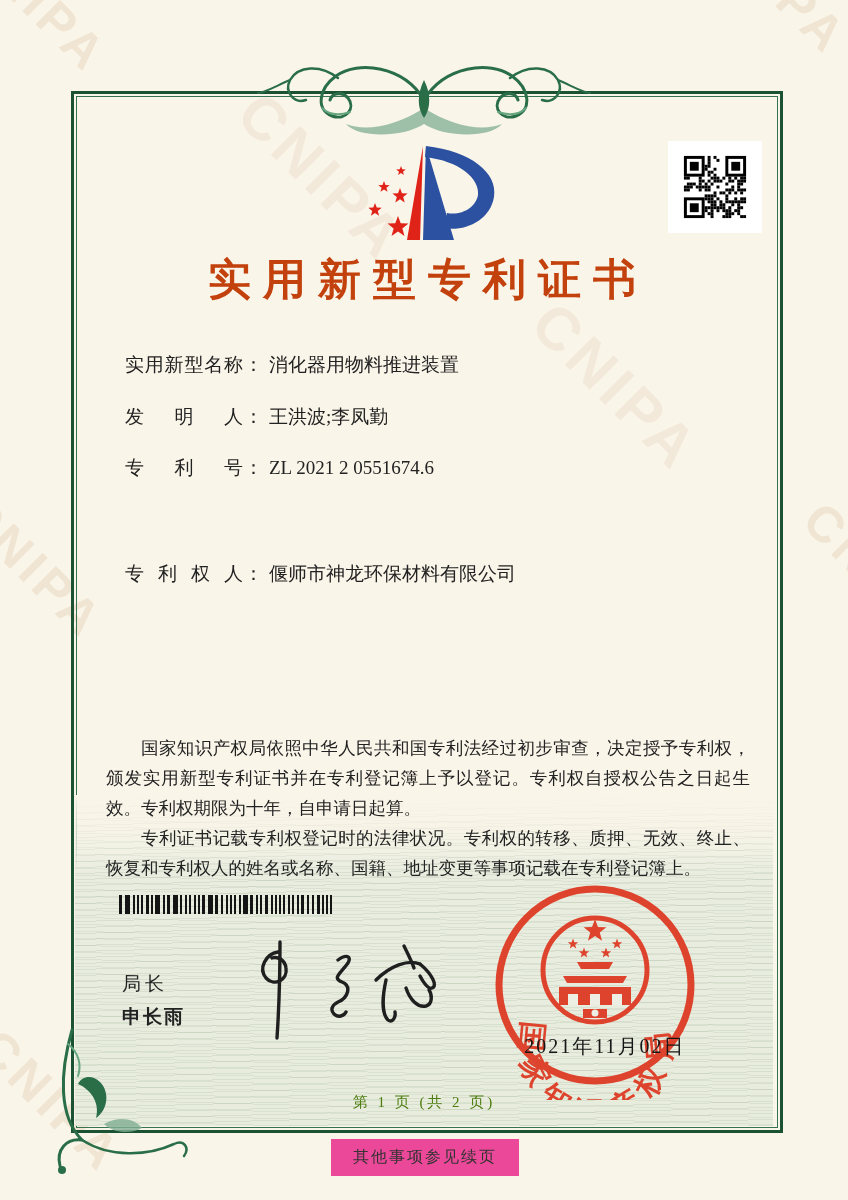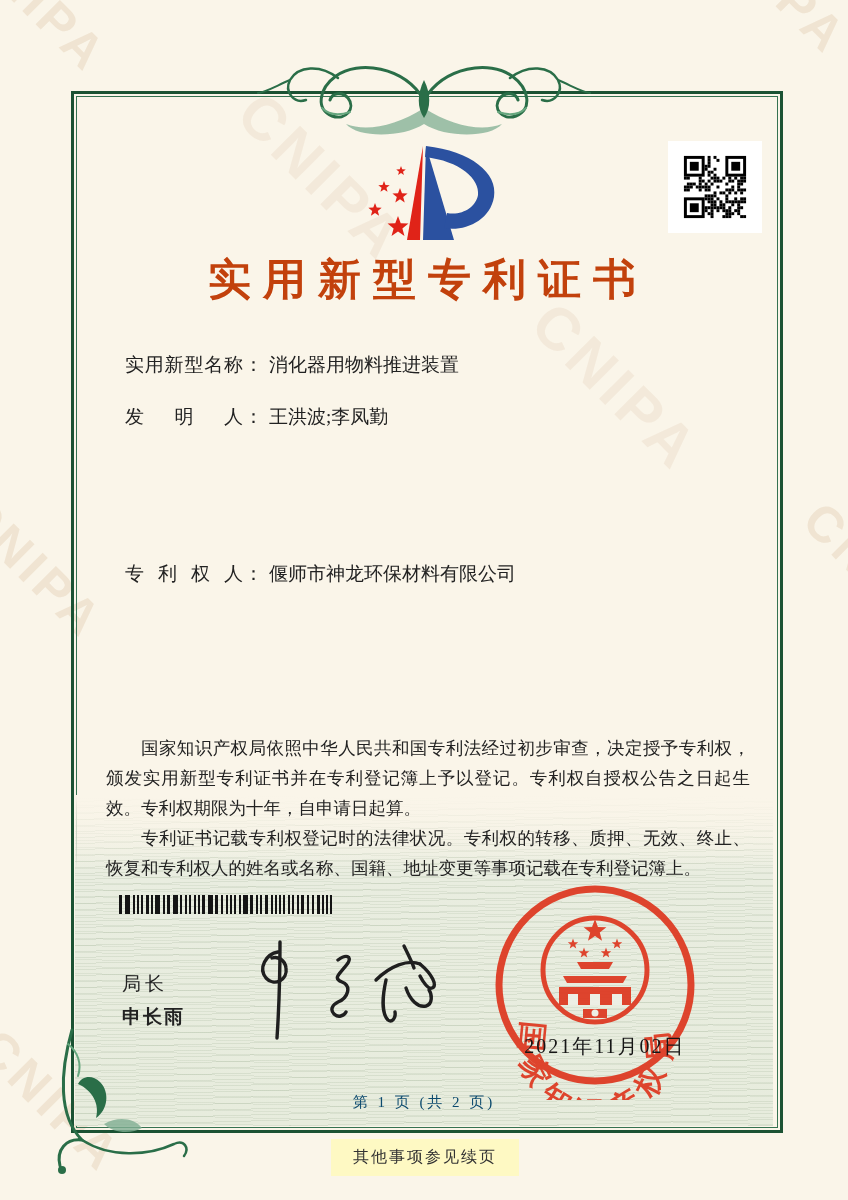--- a/index.html
+++ b/index.html
@@ -54,23 +54,23 @@
 
   .signer-title{position:absolute;left:122px;top:971px;font-size:19px;color:#222;letter-spacing:4px;}
   .signer-name{position:absolute;left:122px;top:1004px;font-size:19px;color:#222;letter-spacing:2px;font-weight:bold;}
   .signature{position:absolute;left:236px;top:938px;width:220px;height:105px;}
 
   .seal{position:absolute;left:480px;top:870px;width:230px;height:230px;opacity:0.93;}
   .seal-date{position:absolute;left:520px;top:1033px;width:170px;text-align:center;
              font-size:20px;letter-spacing:2px;color:#161616;z-index:5;}
 
   .page-info{position:absolute;left:0;right:0;top:1093px;text-align:center;
-             font-size:15px;letter-spacing:3px;color:#0c4a6e;}
+             font-size:15px;letter-spacing:3px;color:#4d7c0f;}
   .cont-note{position:absolute;left:331px;top:1139px;width:188px;height:37px;
-             background:#fef9c3;display:flex;align-items:center;justify-content:center;
+             background:#ec4899;display:flex;align-items:center;justify-content:center;
              font-size:16px;letter-spacing:2px;color:#333;}
 
   .orn-top{position:absolute;left:254px;top:52px;width:340px;height:84px;}
   .orn-corner{position:absolute;left:48px;top:1024px;width:150px;height:150px;}
   svg{display:block;}
 </style>
 </head>
 <body>
 
 <div id="page">
@@ -274,20 +274,23 @@
   </div>
 
   <div class="title">实用新型专利证书</div>
 
   <div class="frow" style="top:352px">
     <span class="flabel">实用新型名称</span><span class="colon">：</span><span class="fvalue">消化器用物料推进装置</span>
   </div>
   <div class="frow" style="top:404px">
     <span class="flabel">发明人</span><span class="colon">：</span><span class="fvalue">王洪波;李凤勤</span>
   </div>
+  <div class="frow" style="top:455px">
+    <span class="flabel">专利号</span><span class="colon">：</span><span class="fvalue">ZL 2021 2 0551674.6</span>
+  </div>
   <div class="frow" style="top:561px">
     <span class="flabel">专利权人</span><span class="colon">：</span><span class="fvalue">偃师市神龙环保材料有限公司</span>
   </div>
 
 
   <div class="paras">
     <p>国家知识产权局依照中华人民共和国专利法经过初步审查，决定授予专利权，颁发实用新型专利证书并在专利登记簿上予以登记。专利权自授权公告之日起生效。专利权期限为十年，自申请日起算。</p>
     <p>专利证书记载专利权登记时的法律状况。专利权的转移、质押、无效、终止、恢复和专利权人的姓名或名称、国籍、地址变更等事项记载在专利登记簿上。</p>
   </div>
 

